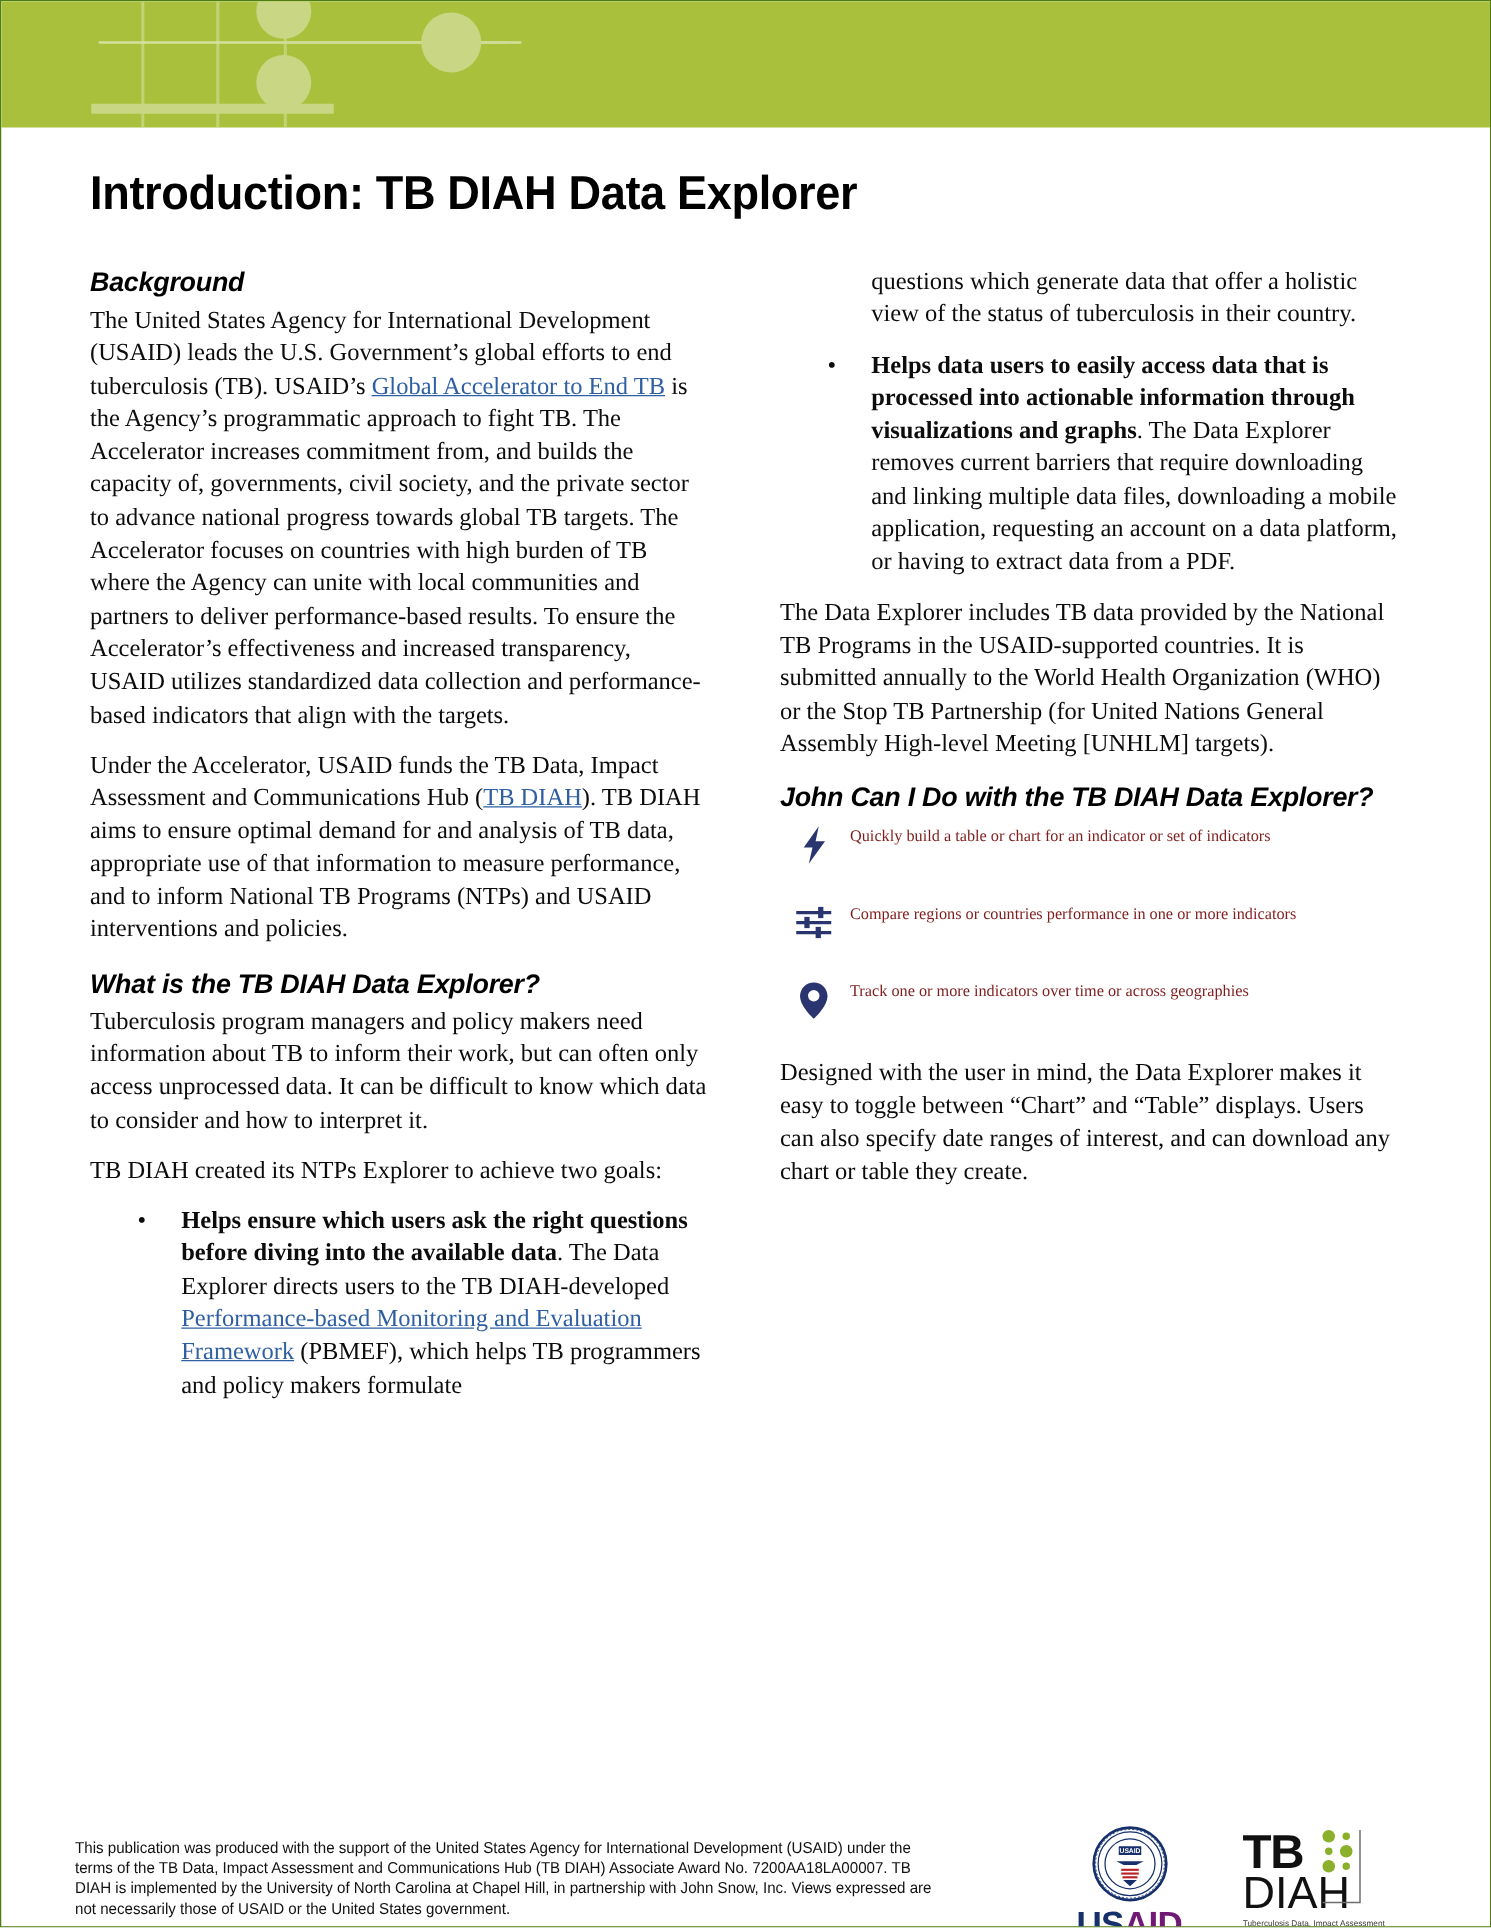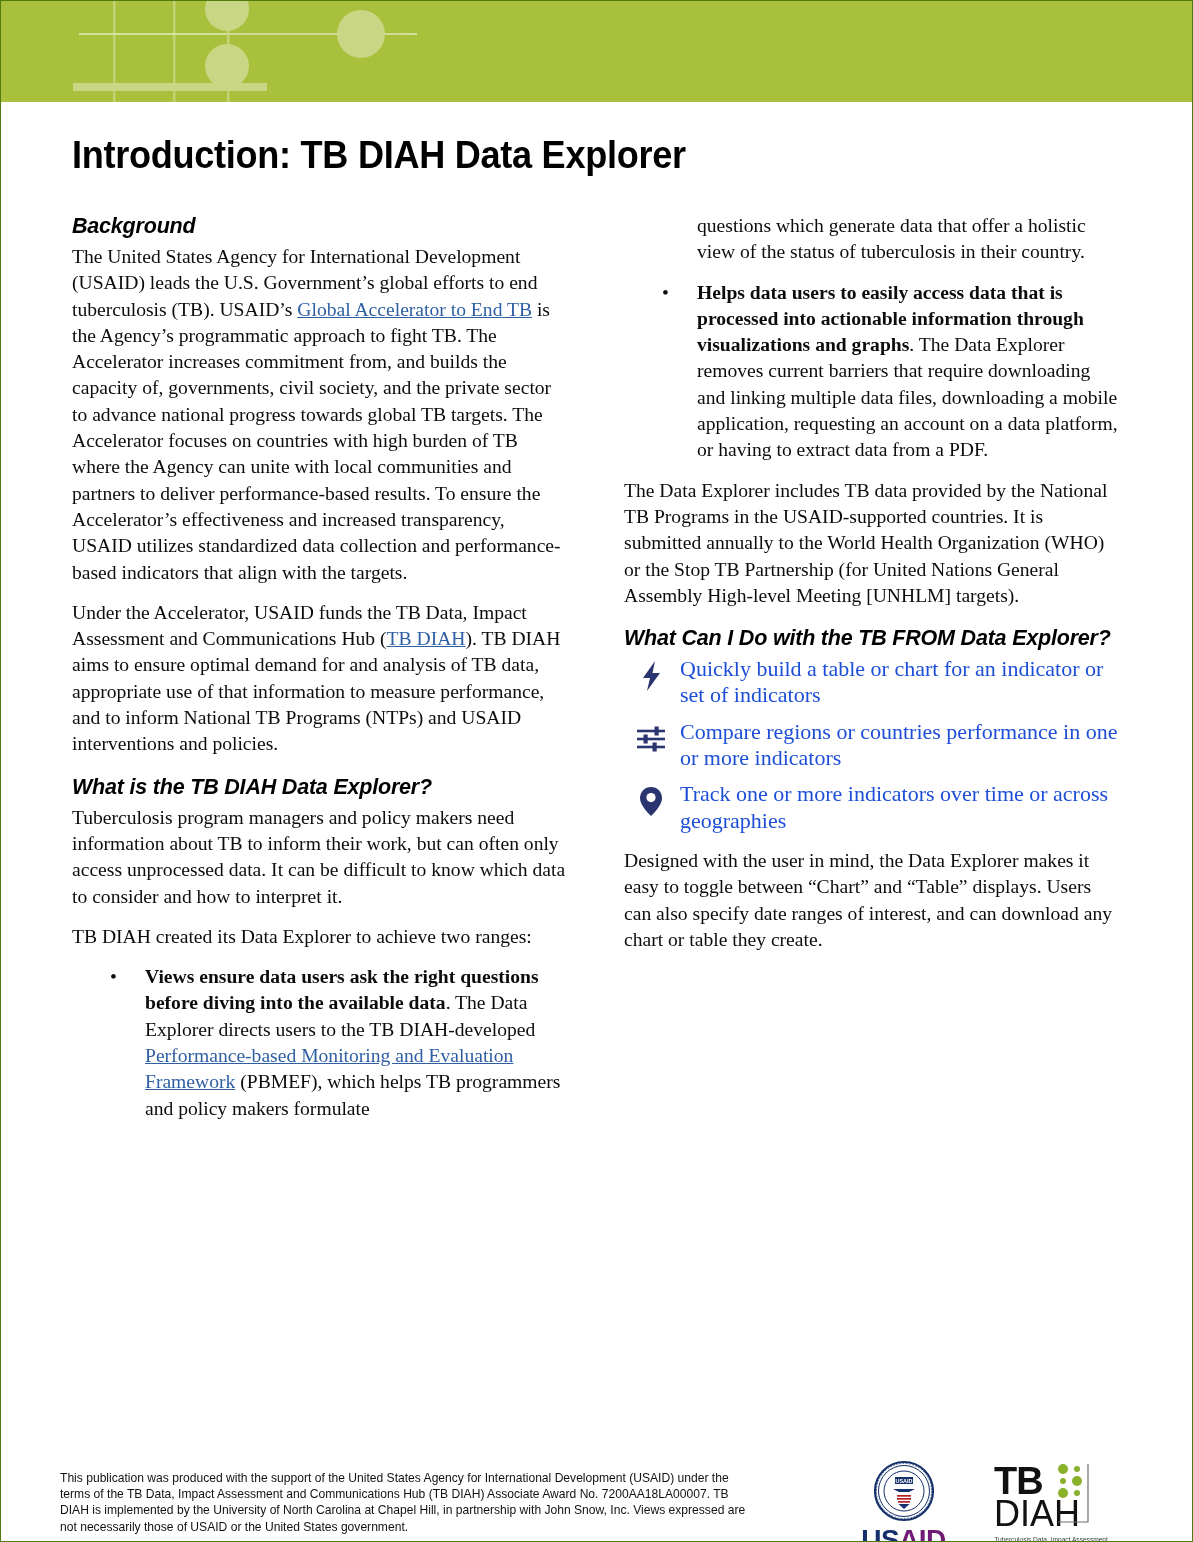--- a/index.html
+++ b/index.html
@@ -113,23 +113,23 @@
     list-style: none;
     margin: 4px 0 14px 0;
     padding: 0;
   }
   ul.icon-list > li {
     position: relative;
     padding-left: 56px;
     min-height: 52px;
     margin-bottom: 10px;
     font-family: "Liberation Serif", serif;
-    font-size: 22px;
+    font-size: 13px;
     line-height: 26.3px;
-    color: #1d4ed8;
+    color: #7f1d1d;
   }
   ul.icon-list > li .ico {
     position: absolute;
     left: 10px;
     top: 3px;
     width: 34px;
     height: 34px;
     display: block;
   }
 
@@ -227,43 +227,43 @@
       <h2 class="section-head">Background</h2>
 
       <p class="body"><span>The United States Agency for International Development (USAID) leads the U.S. Government’s global efforts to end tuberculosis (TB). USAID’s </span><a class="doclink" href="#">Global Accelerator to End TB</a><span> is the Agency’s programmatic approach to fight TB. The Accelerator increases commitment from, and builds the capacity of, governments, civil society, and the private sector to advance national progress towards global TB targets. The Accelerator focuses on countries with high burden of TB where the Agency can unite with local communities and partners to deliver performance-based results. To ensure the Accelerator’s effectiveness and increased transparency, USAID utilizes standardized data collection and performance-based indicators that align with the targets.</span></p>
 
       <p class="body"><span>Under the Accelerator, USAID funds the TB Data, Impact Assessment and Communications Hub (</span><a class="doclink" href="#">TB DIAH</a><span>). TB DIAH aims to ensure optimal demand for and analysis of TB data, appropriate use of that information to measure performance, and to inform National TB Programs (NTPs) and USAID interventions and policies.</span></p>
 
       <h2 class="section-head tight">What is the TB DIAH Data Explorer?</h2>
 
       <p class="body">Tuberculosis program managers and policy makers need information about TB to inform their work, but can often only access unprocessed data. It can be difficult to know which data to consider and how to interpret it.</p>
 
-      <p class="body">TB DIAH created its Data Explorer to achieve two ranges:</p>
+      <p class="body">TB DIAH created its NTPs Explorer to achieve two goals:</p>
 
       <ul class="bullets">
         <li>
-          <span class="dot">•</span><span class="lead">Views ensure data users ask the right questions before diving into the available data</span><span>. The Data Explorer directs users to the TB DIAH-developed </span><a class="doclink" href="#">Performance-based Monitoring and Evaluation Framework</a><span> (PBMEF), which helps TB programmers and policy makers formulate</span>
+          <span class="dot">•</span><span class="lead">Helps ensure which users ask the right questions before diving into the available data</span><span>. The Data Explorer directs users to the TB DIAH-developed </span><a class="doclink" href="#">Performance-based Monitoring and Evaluation Framework</a><span> (PBMEF), which helps TB programmers and policy makers formulate</span>
         </li>
       </ul>
 
     </div>
 
     <div class="col right">
 
       <p class="body" style="margin-left:73px;">questions which generate data that offer a holistic view of the status of tuberculosis in their country.</p>
 
       <ul class="bullets">
         <li>
           <span class="dot">•</span><span class="lead">Helps data users to easily access data that is processed into actionable information through visualizations and graphs</span><span>. The Data Explorer removes current barriers that require downloading and linking multiple data files, downloading a mobile application, requesting an account on a data platform, or having to extract data from a PDF.</span>
         </li>
       </ul>
 
       <p class="body">The Data Explorer includes TB data provided by the National TB Programs in the USAID-supported countries. It is submitted annually to the World Health Organization (WHO) or the Stop TB Partnership (for United Nations General Assembly High-level Meeting [UNHLM] targets).</p>
 
-      <h2 class="section-head tight" style="white-space:pre-line;">What Can I Do with the TB FROM Data Explorer?</h2>
+      <h2 class="section-head tight" style="white-space:pre-line;">John Can I Do with the TB DIAH Data Explorer?</h2>
 
 
       <ul class="icon-list">
 
         <li>
           <span class="ico">
             <svg width="34" height="34" viewBox="0 0 34 34">
                 <path d="M21 2 L9 19 L16 19 L13 32 L26 14 L18.5 14 Z" fill="#2a3570"></path>
               </svg>
           </span>

